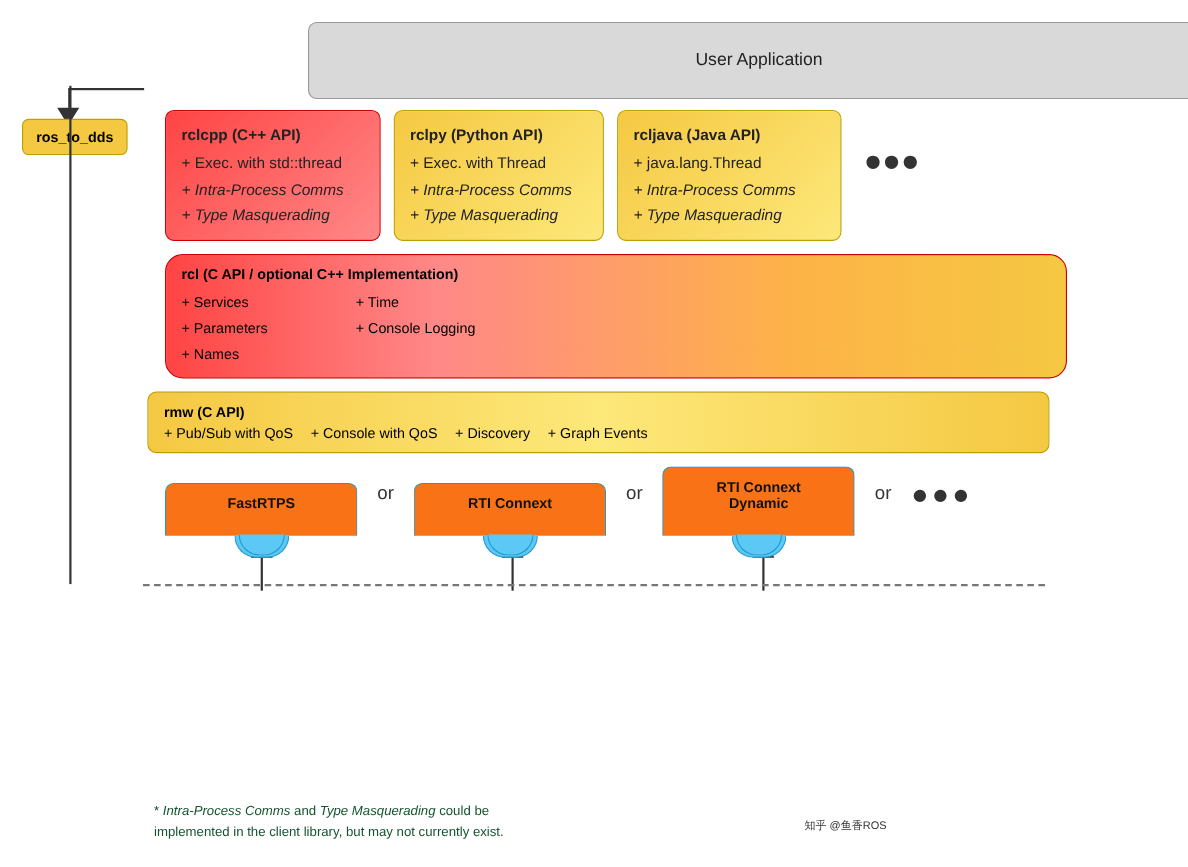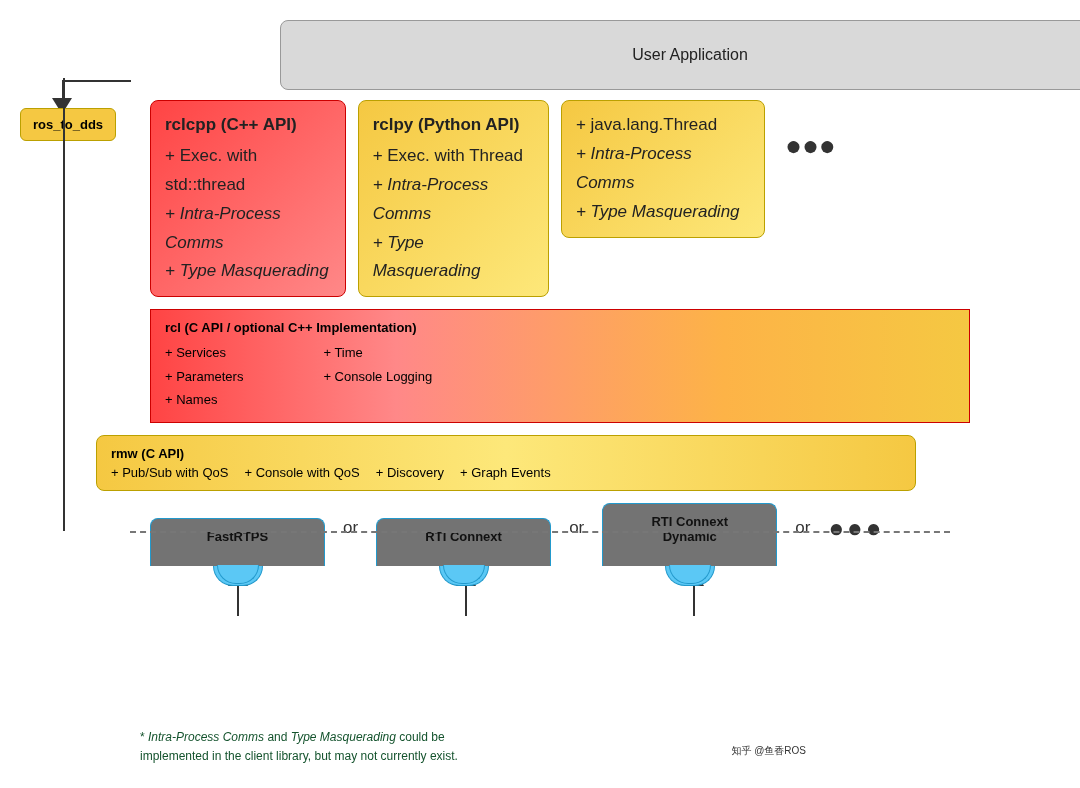--- a/index.html
+++ b/index.html
@@ -54,21 +54,21 @@
       display: flex;
       gap: 12px;
       margin-left: 130px;
       margin-top: 10px;
       align-items: flex-start;
     }
     .rcl-box {
       border-radius: 8px;
       border: 1.5px solid #bba000;
       padding: 10px 14px;
-      font-size: 17px;
+      font-size: 14px;
       line-height: 1.7;
     }
     .rcl-box.red {
       background: linear-gradient(135deg, #f44, #f88);
       border-color: #c00;
       color: #222;
     }
     .rcl-box.yellow {
       background: linear-gradient(135deg, #f5c842, #fde87a);
       border-color: #bba000;
@@ -93,61 +93,61 @@
       padding-top: 30px;
       margin-left: 8px;
     }
 
     
     .rcl-full-box {
       margin-left: 130px;
       margin-top: 12px;
       background: linear-gradient(to right, #f44 0%, #f88 30%, #fdb347 70%, #f5c842 100%);
       border: 1.5px solid #c00;
-      border-radius: 0;
+      border-radius: 16px;
       padding: 10px 14px;
       width: 820px;
     }
     .rcl-full-box .box-title {
       font-weight: bold;
       margin-bottom: 6px;
       font-size: 13px;
     }
     .rcl-full-features {
       display: flex;
       gap: 80px;
     }
     .rcl-full-features .col {
       line-height: 1.8;
     }
 
     
     .rmw-box {
-      margin-left: 76px;
+      margin-left: 114px;
       margin-top: 12px;
       background: linear-gradient(to right, #f5c842 0%, #fde87a 50%, #f5c842 100%);
       border: 1.5px solid #bba000;
       border-radius: 8px;
       padding: 10px 14px;
       width: 820px;
     }
     .rmw-box .box-title {
       font-weight: bold;
       margin-bottom: 4px;
     }
     .rmw-features {
       display: flex;
       gap: 16px;
       flex-wrap: nowrap;
     }
     .rmw-features .feature {
       white-space: nowrap;
     }
     .dds-box {
-      background: #737373;
+      background: #f97316;
       border: 1.5px solid #2299cc;
       border-radius: 8px 8px 0 0;
       padding: 10px 18px;
       font-size: 13px;
       font-weight: bold;
       color: #111;
       min-width: 160px;
       text-align: center;
       position: relative;
     }
@@ -222,20 +222,21 @@
     </div>
 
     <div class="rcl-box yellow" style="width:215px;">
       <div class="box-title">rclpy (Python API)</div>
       <div class="box-item">+ Exec. with Thread</div>
       <div class="box-item italic">+ <em>Intra-Process Comms</em></div>
       <div class="box-item italic">+ <em>Type Masquerading</em></div>
     </div>
 
     <div class="rcl-box yellow" style="width:230px;">
+      <div class="box-title">rcljava (Java API)</div>
       <div class="box-item">+ java.lang.Thread</div>
       <div class="box-item italic">+ <em>Intra-Process Comms</em></div>
       <div class="box-item italic">+ <em>Type Masquerading</em></div>
     </div>
 
     <div class="dots-box">
       <span>●●●</span>
     </div>
   </div>
 

